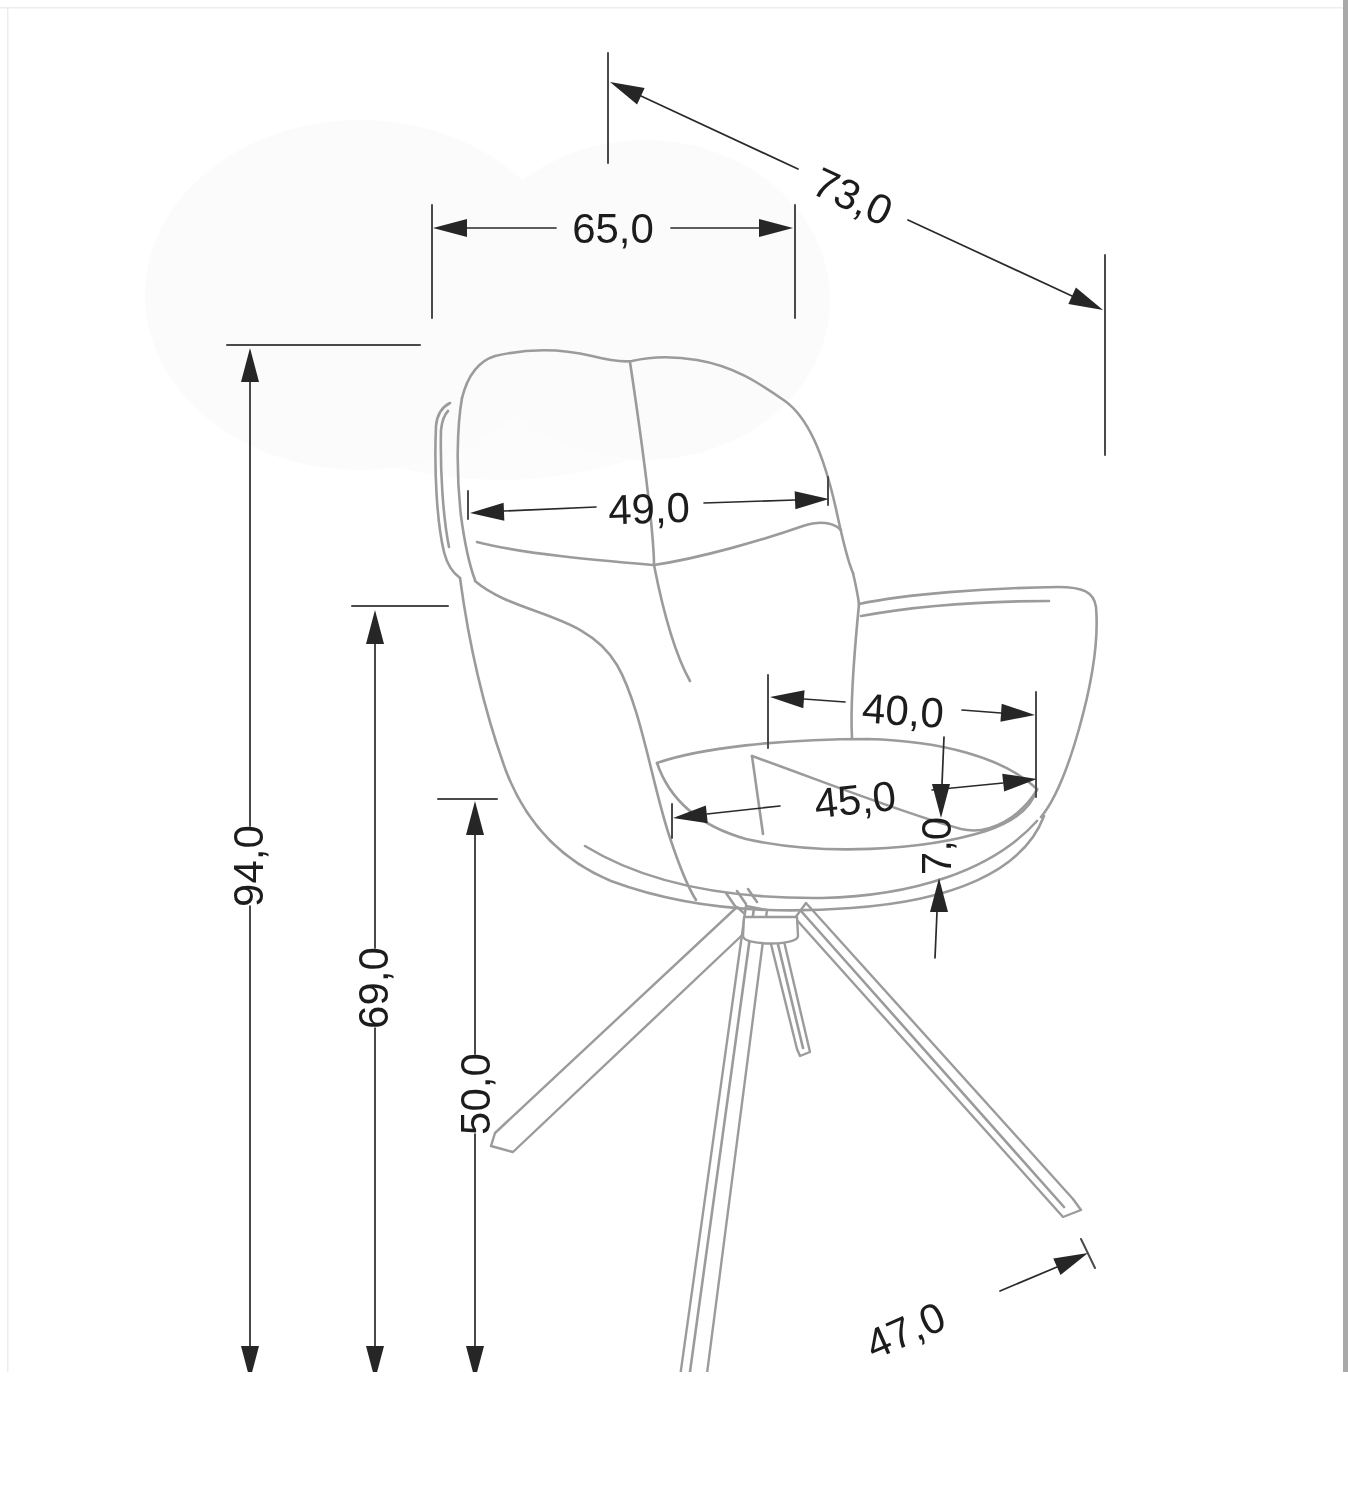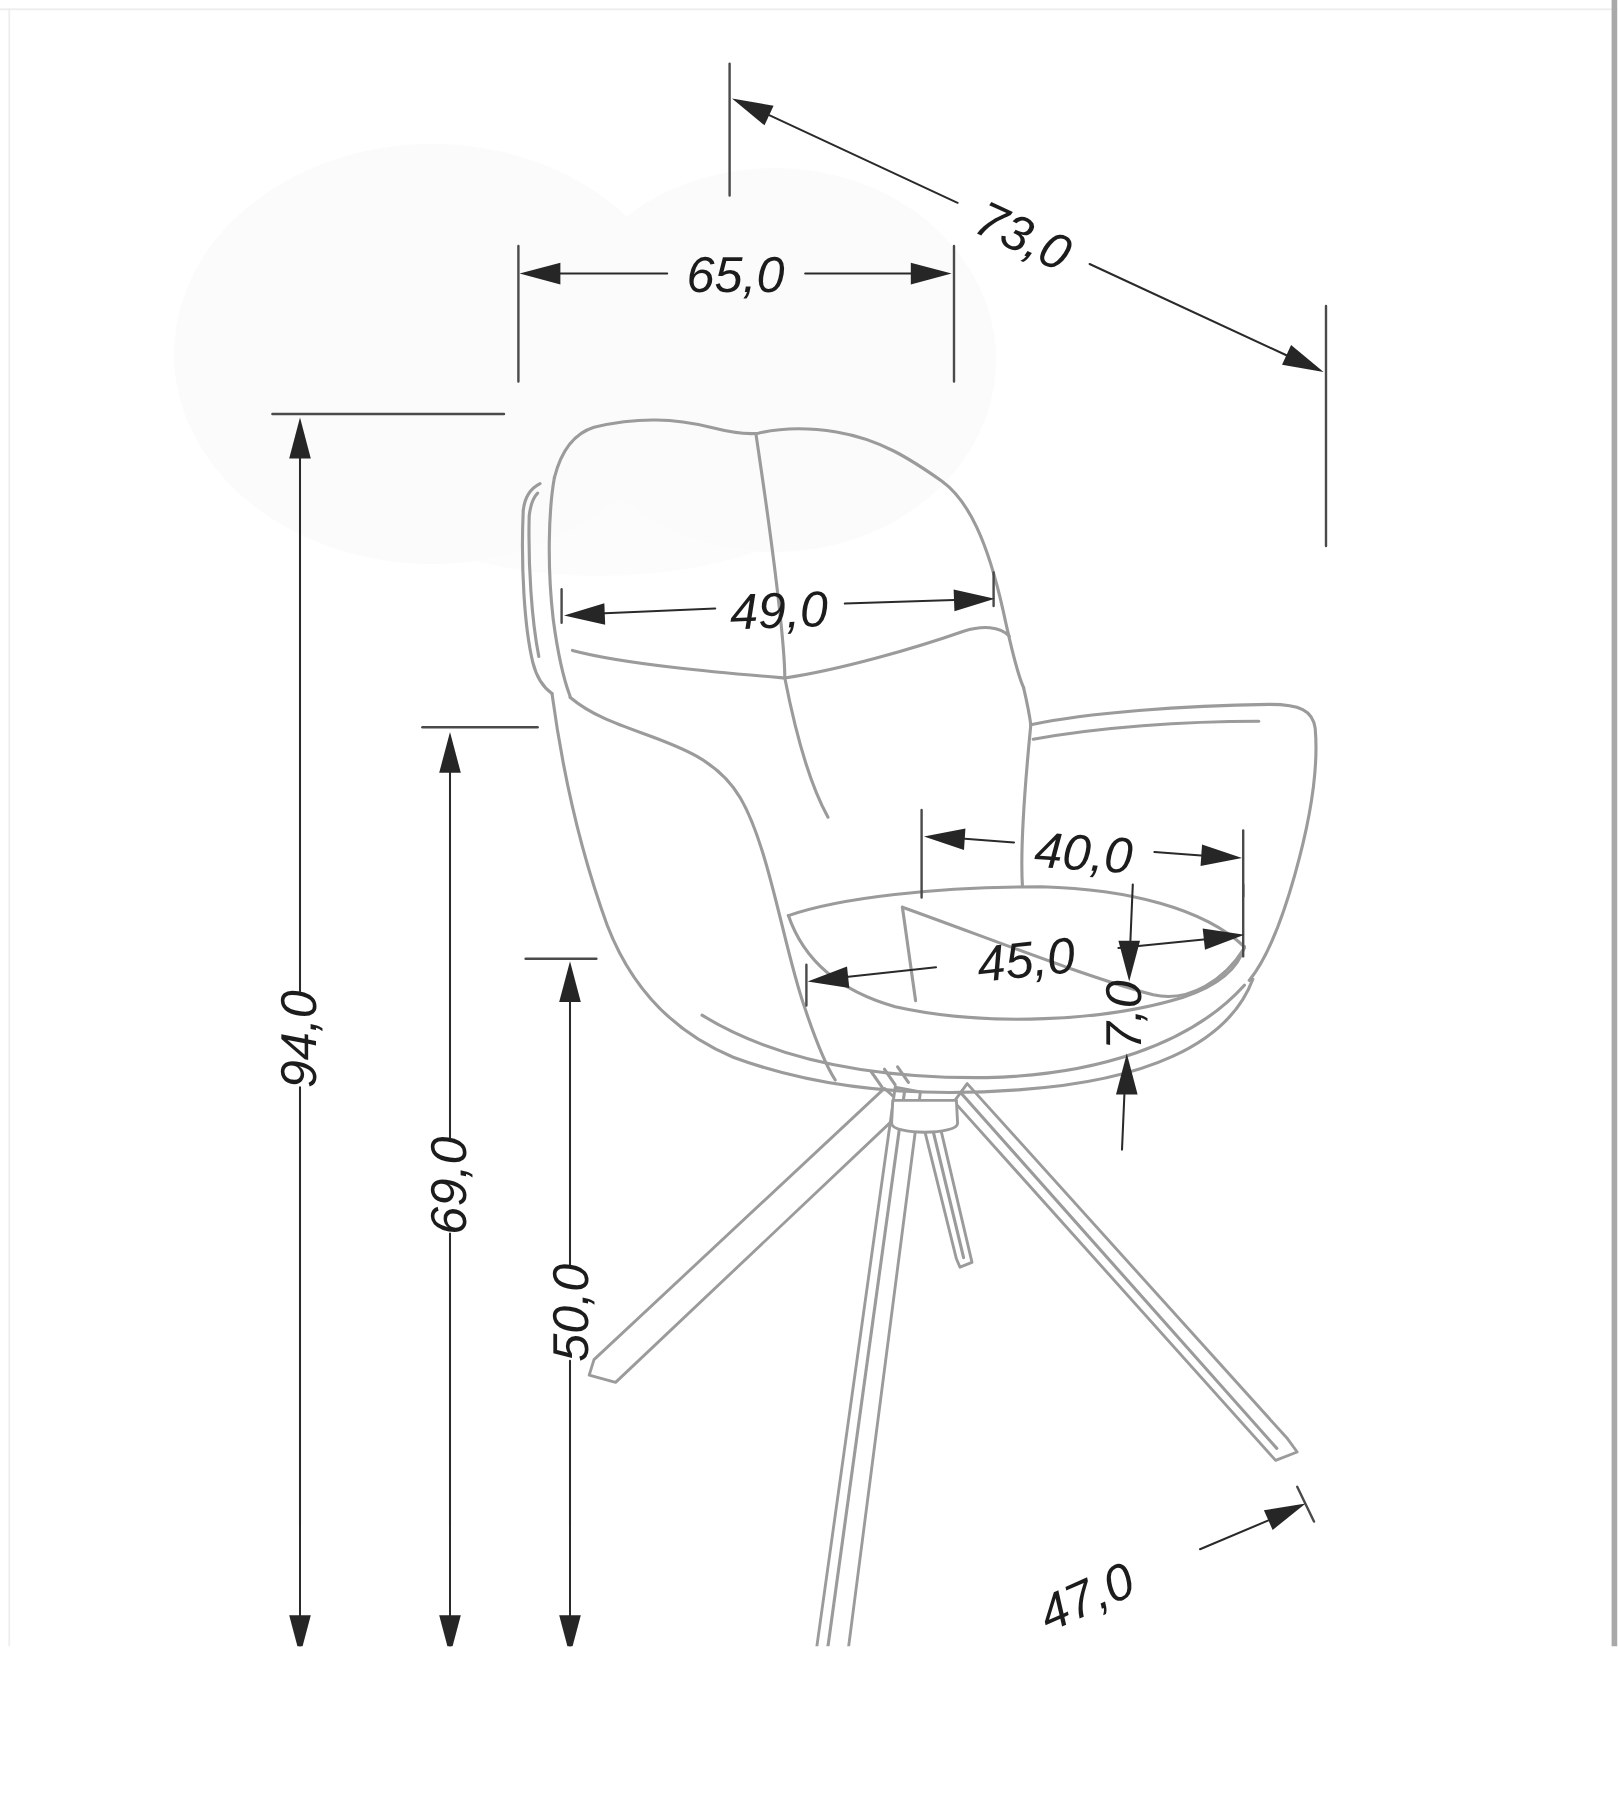--- a/index.html
+++ b/index.html
@@ -1,17 +1,17 @@
 <!DOCTYPE html>
 <html><head>
 <meta charset="utf-8">
 <style>
   html,body{margin:0;padding:0;background:#fff;}
   .stage{position:relative;width:1348px;height:1372px;background:#ffffff;overflow:hidden;
-         font-family:"Liberation Sans",sans-serif;font-style:italic;}
+         font-family:"Liberation Sans",sans-serif;}
   svg{position:absolute;inset:0;display:block;}
   
   .s  {stroke:#9b9b9b;stroke-width:2.6;fill:none;stroke-linecap:round;stroke-linejoin:round;}
   .sf {stroke:#9b9b9b;stroke-width:2.4;fill:#ffffff;stroke-linejoin:round;}
   
   .d  {stroke:#2a2a2a;stroke-width:1.7;fill:none;stroke-linecap:round;}
   .e  {stroke:#4a4a4a;stroke-width:2;fill:none;stroke-linecap:round;}
   .ah {fill:#262626;stroke:none;}
   .lbl{font-family:"Liberation Sans",sans-serif;font-size:42px;fill:#1c1c1c;}
 </style>

